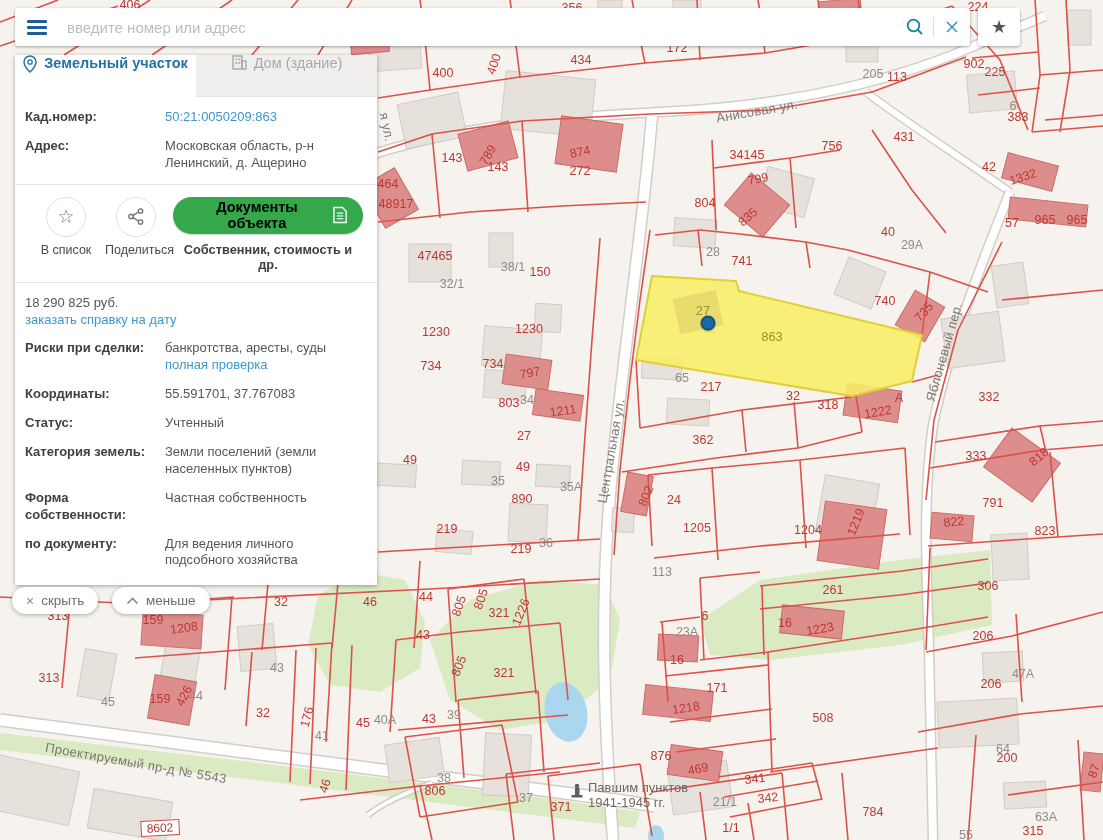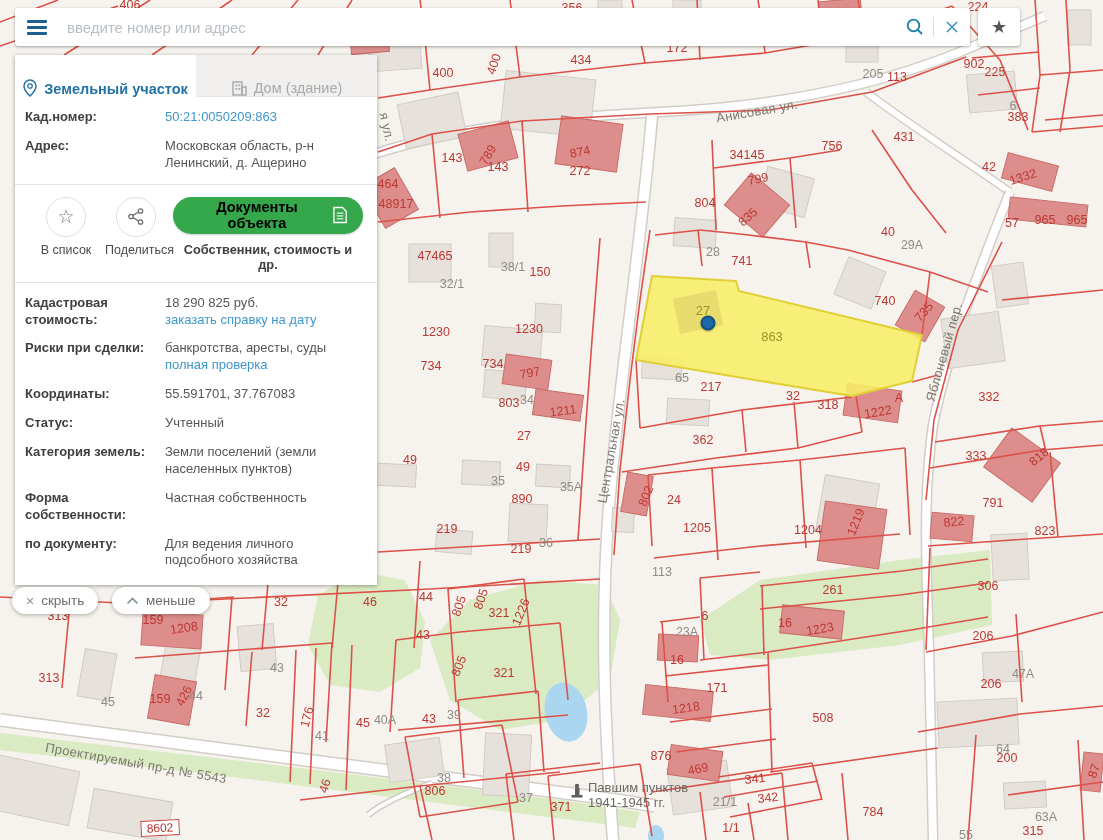--- a/index.html
+++ b/index.html
@@ -22,21 +22,21 @@
   .burger i { display: block; width: 20px; height: 3px; background: #1c5f93; border-radius: 1px; }
   .search-input { flex: 1; border: none; outline: none; font-size: 15px; color: #8b5cf6; padding: 0 8px; font-family: inherit; }
   .search-input::placeholder { color: #b9bec3; }
   .sb-icon { width: 36px; height: 100%; display: flex; align-items: center; justify-content: center; cursor: pointer; }
   .sb-divider { width: 1px; height: 20px; background: #ddd; }
   .star-btn { position: absolute; left: 978px; top: 8px; width: 42px; height: 38px; background: #fff; border-radius: 3px; box-shadow: 0 1px 3px rgba(0,0,0,.35); display: flex; align-items: center; justify-content: center; font-size: 18px; color: #555; cursor: pointer; }
 
   
   .panel { position: absolute; left: 15px; top: 55px; width: 362px; height: 530px; background: #fff; box-shadow: 0 1px 4px rgba(0,0,0,.35); }
   .tabs { display: flex; height: 42px; }
-  .tab { flex: 1; display: flex; align-items: flex-end; justify-content: center; gap: 7px; font-size: 14.5px; cursor: pointer; }
+  .tab { flex: 1; display: flex; align-items: flex-start; justify-content: center; gap: 7px; font-size: 14.5px; cursor: pointer; }
   .tab.active { background: #fff; color: #2373a7; font-weight: bold; }
   .tab.inactive { background: #f0efee; color: #a9a9a9; border-bottom: 1px solid #e6e5e4; }
   .panel-body { padding: 12px 14px 0 10px; }
   .row { display: flex; margin-bottom: 12px; }
   .row .lab { width: 140px; flex-shrink: 0; font-weight: bold; color: #3f3f3f; font-size: 13px; line-height: 1.3; }
   .row .val { color: #565656; font-size: 13px; line-height: 1.3; }
   .row .val .lnk, .val-link { color: #3e97cd; cursor: pointer; }
   .sep { border-top: 1px solid #e4e4e4; margin: 10px -14px 12px -10px; }
   .actions { display: flex; align-items: flex-start; padding-left: 10px; margin: 2px 0 2px 0; }
   .action-col { width: 62px; text-align: center; cursor: pointer; }
@@ -531,21 +531,20 @@
               <line x1="4" y1="10" x2="11" y2="10" stroke="#fff" stroke-width="1.2"></line>
               <line x1="4" y1="13" x2="11" y2="13" stroke="#fff" stroke-width="1.2"></line>
             </svg>
           </button>
           <div class="doc-caption">Собственник, стоимость и др.</div>
         </div>
       </div>
       <div class="sep"></div>
       <div id="fields-bottom">
           <div class="row">
-            <div class="lab">Кадастровая стоимость:</div>
             <div class="val">
               <div>18 290 825 руб.</div>
               <div class="lnk">заказать справку на дату</div>
             </div>
           </div>
           <div class="row">
             <div class="lab">Риски при сделки:</div>
             <div class="val">
               <div>банкротства, аресты, суды</div>
               <div class="lnk">полная проверка</div>

